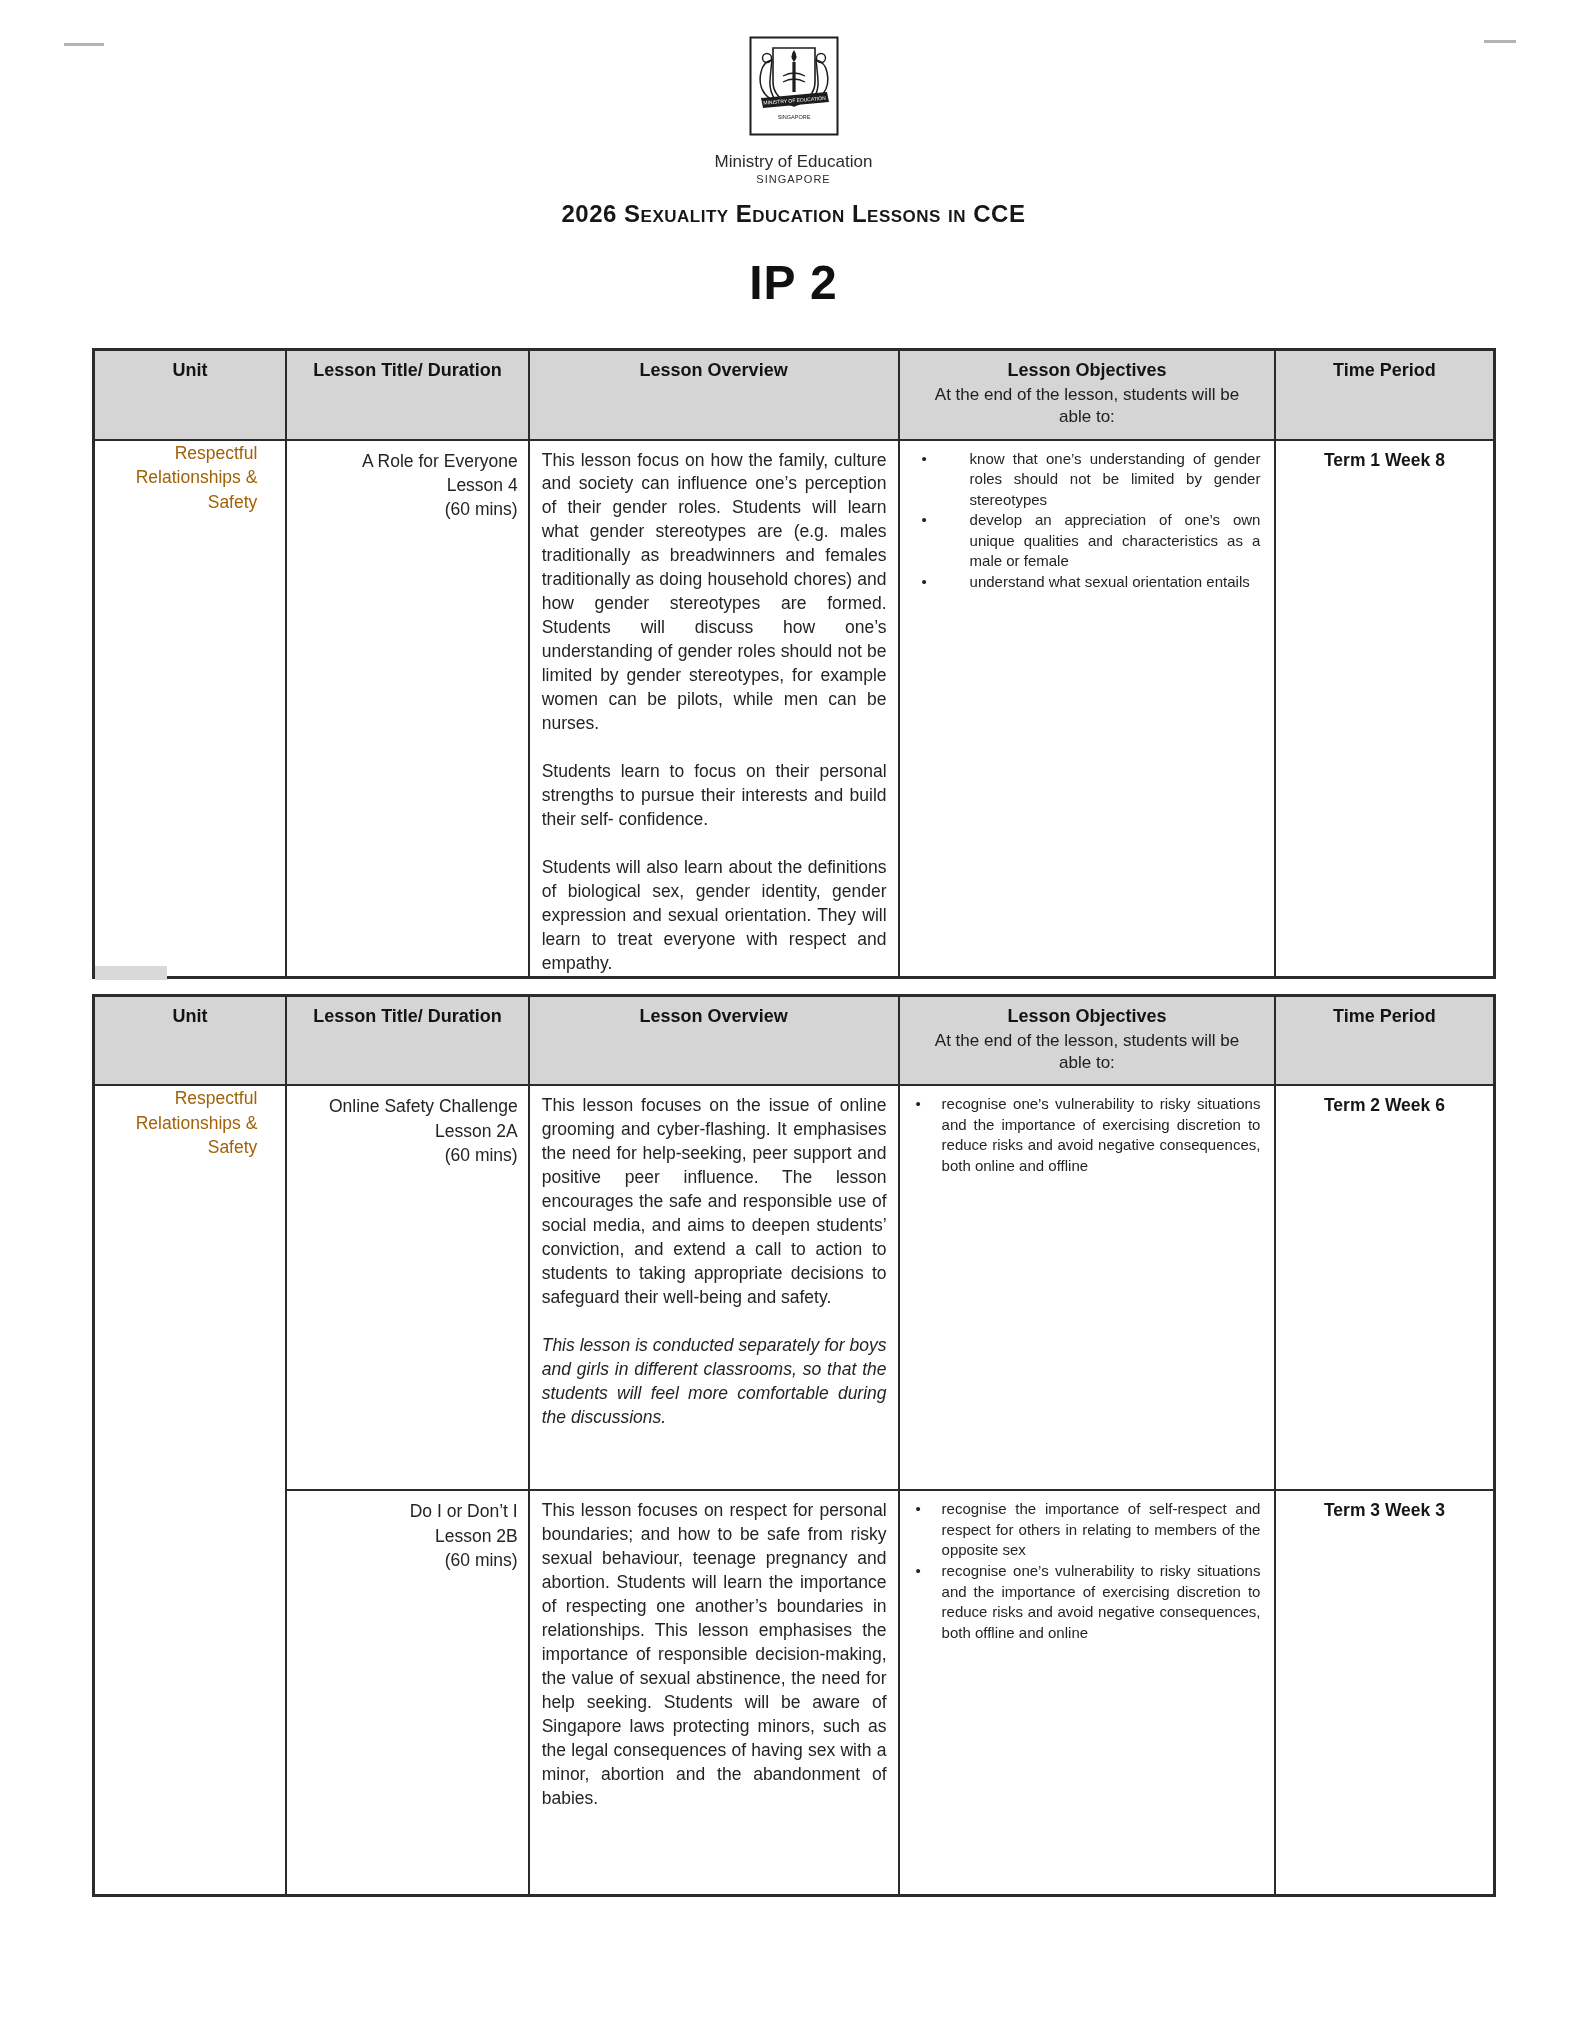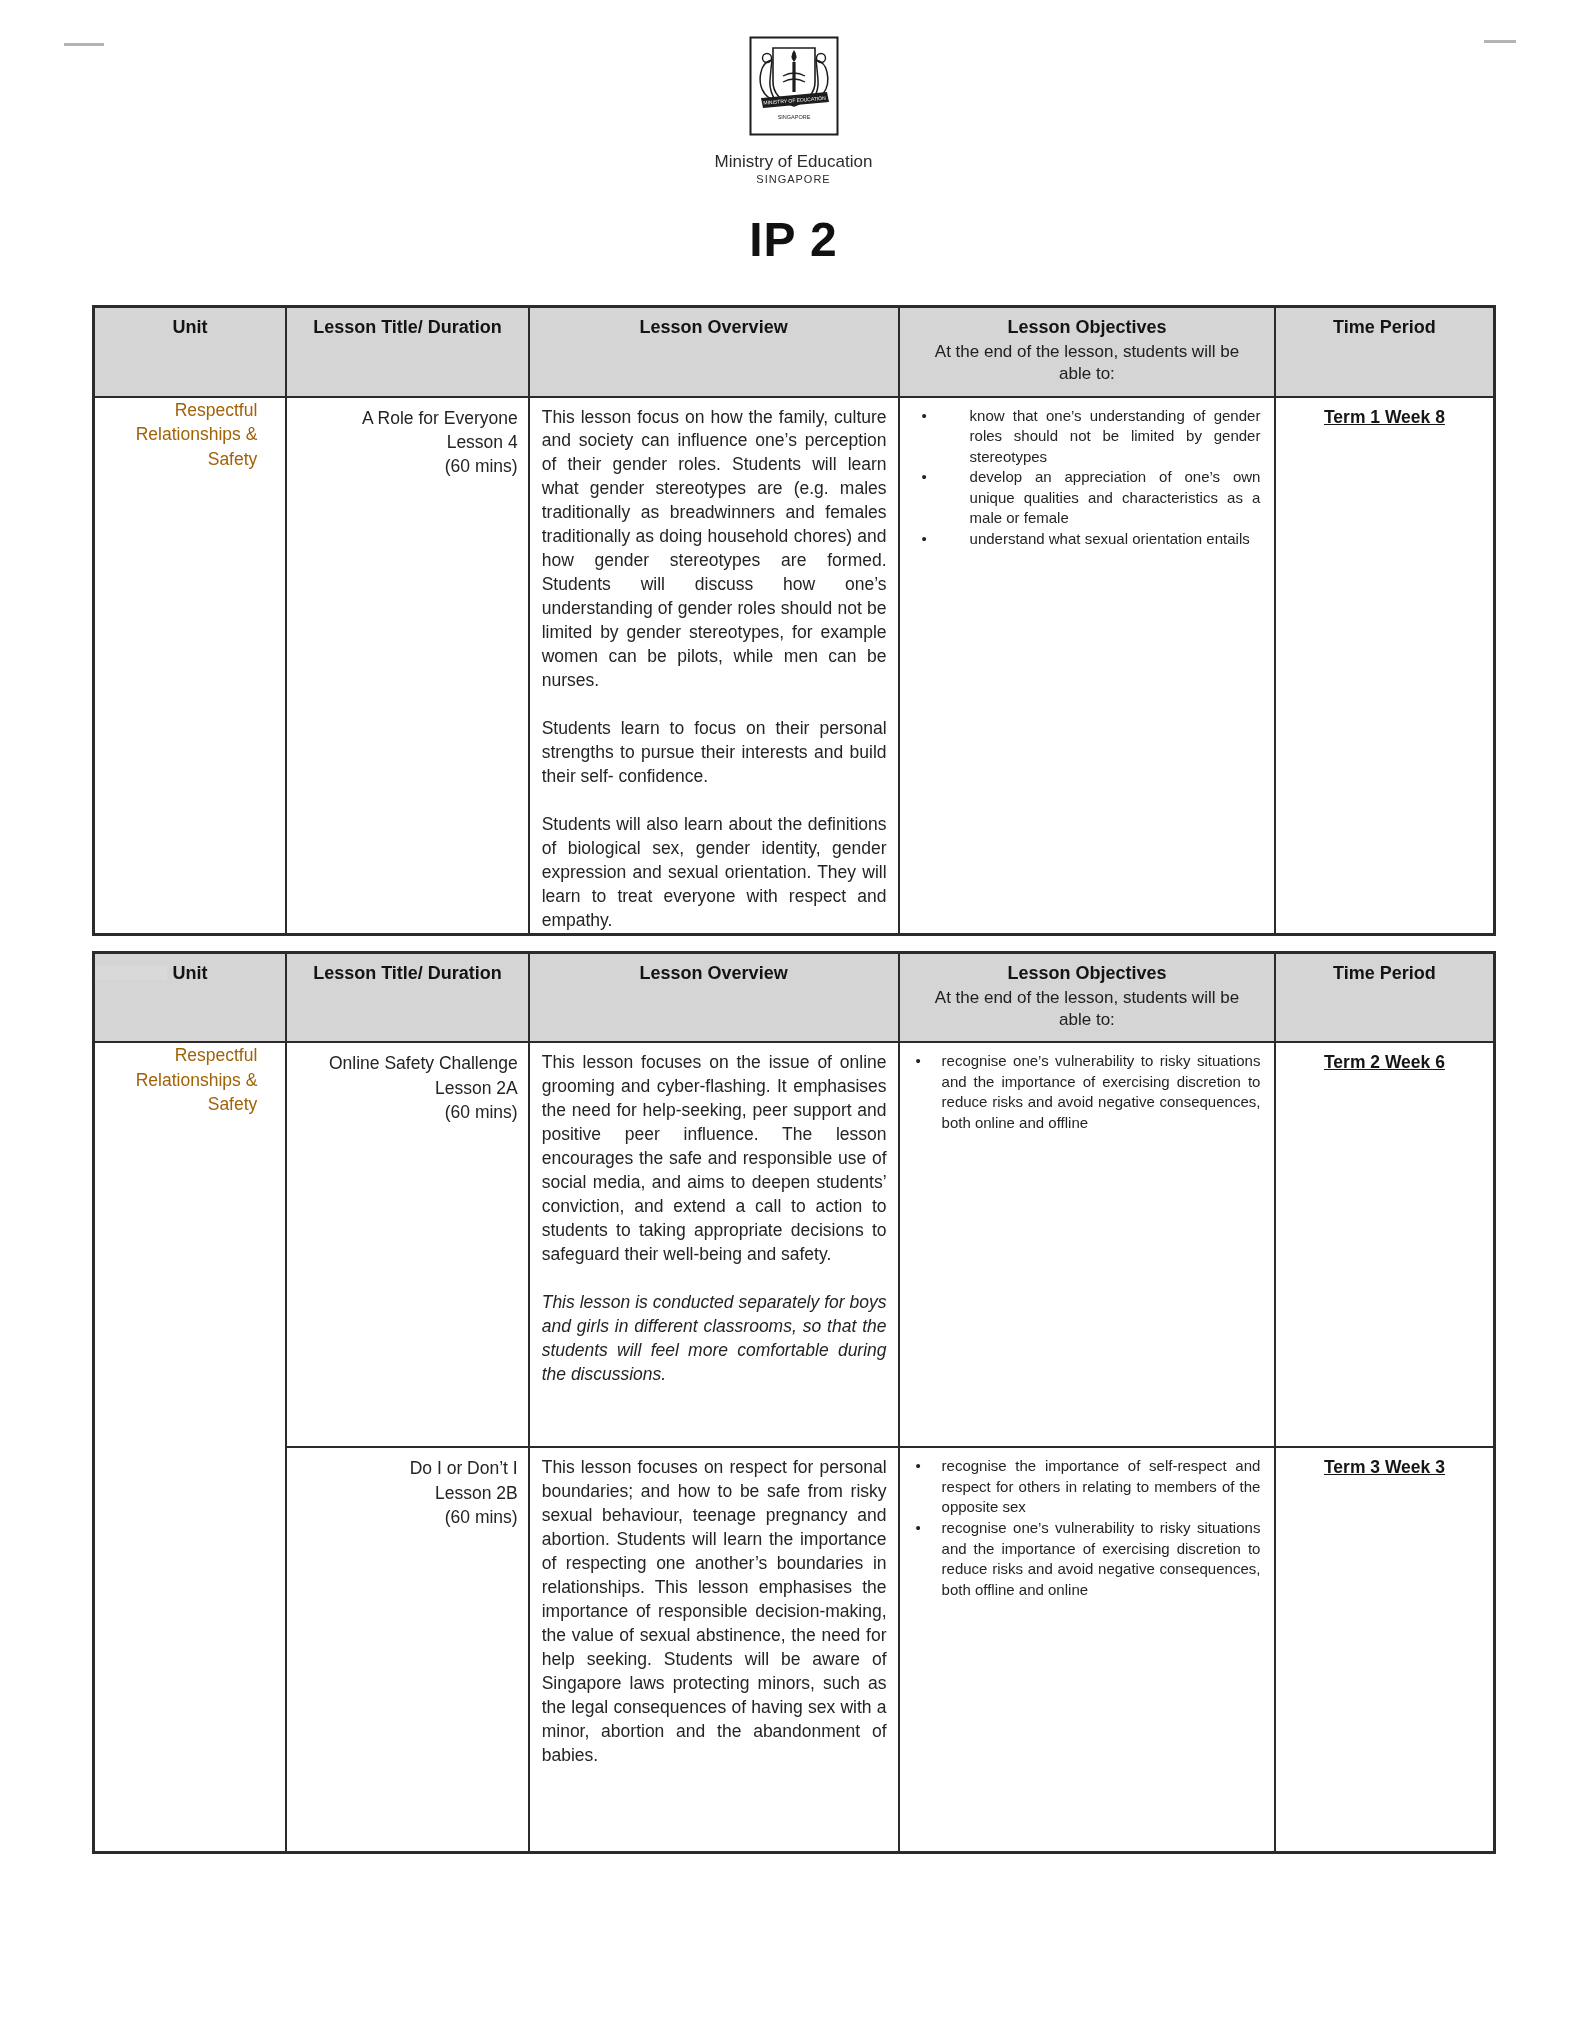--- a/index.html
+++ b/index.html
@@ -120,21 +120,20 @@
   .obj-list.t1 li::before { content: "\2022"; position: absolute; left: 10px; }
   .obj-list.t2 li { padding-left: 30px; }
   .obj-list.t2 li::before { content: "\2022"; position: absolute; left: 4px; }
 
   .time-cell {
     text-align: center;
     font-weight: bold;
     font-size: 17.5px;
     padding-top: 9px;
     color: #161616;
-    text-decoration: underline;
   }
 </style>
 </head>
 <body>
 
 <div class="page">
 
   <div class="crop-mark tl"></div>
   <div class="crop-mark tr"></div>
   <div class="smudge"></div>
@@ -155,20 +154,21 @@
         <circle cx="18" cy="22" r="4.5" fill="none" stroke="#1d1d1d" stroke-width="1.4"></circle>
         <circle cx="72" cy="22" r="4.5" fill="none" stroke="#1d1d1d" stroke-width="1.4"></circle>
 
         <path d="M12 62 L78 56 L80 66 L14 72 Z" fill="#1d1d1d"></path>
         <text x="45.5" y="66.2" font-size="5" fill="#ffffff" text-anchor="middle" transform="rotate(-4.5 45 64)" font-family="Liberation Sans, sans-serif">MINISTRY OF EDUCATION</text>
         <text x="45" y="83" font-size="5.5" fill="#1d1d1d" text-anchor="middle" font-family="Liberation Sans, sans-serif">SINGAPORE</text>
       </svg>
     </span>
     <div class="ministry-name">Ministry of Education</div>
     <div class="country-name">SINGAPORE</div>
+    <div class="doc-title">2026 Sexuality Education Lessons in CCE</div>
     <div class="page-title">IP 2</div>
   </div>
 
   <table class="lessons-table first">
     <colgroup>
       <col style="width:13.8%">
         <col style="width:17.3%">
         <col style="width:26.4%">
         <col style="width:26.9%">
         <col style="width:15.6%">

